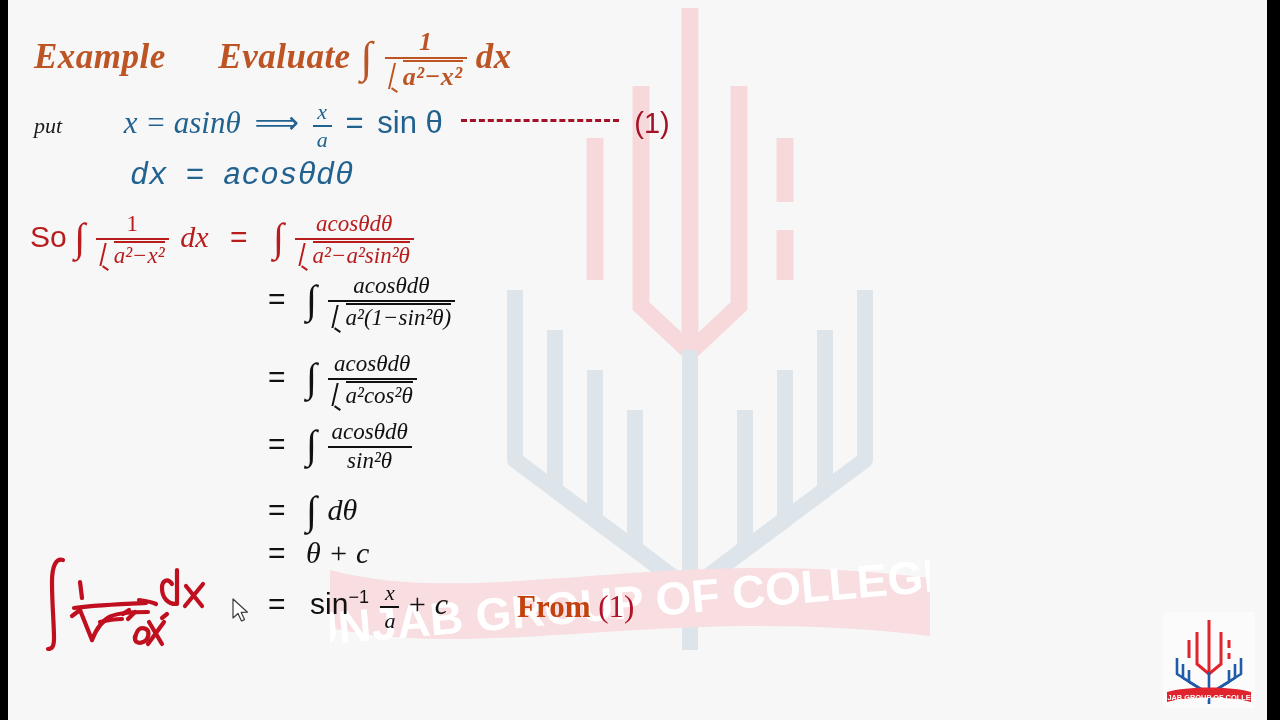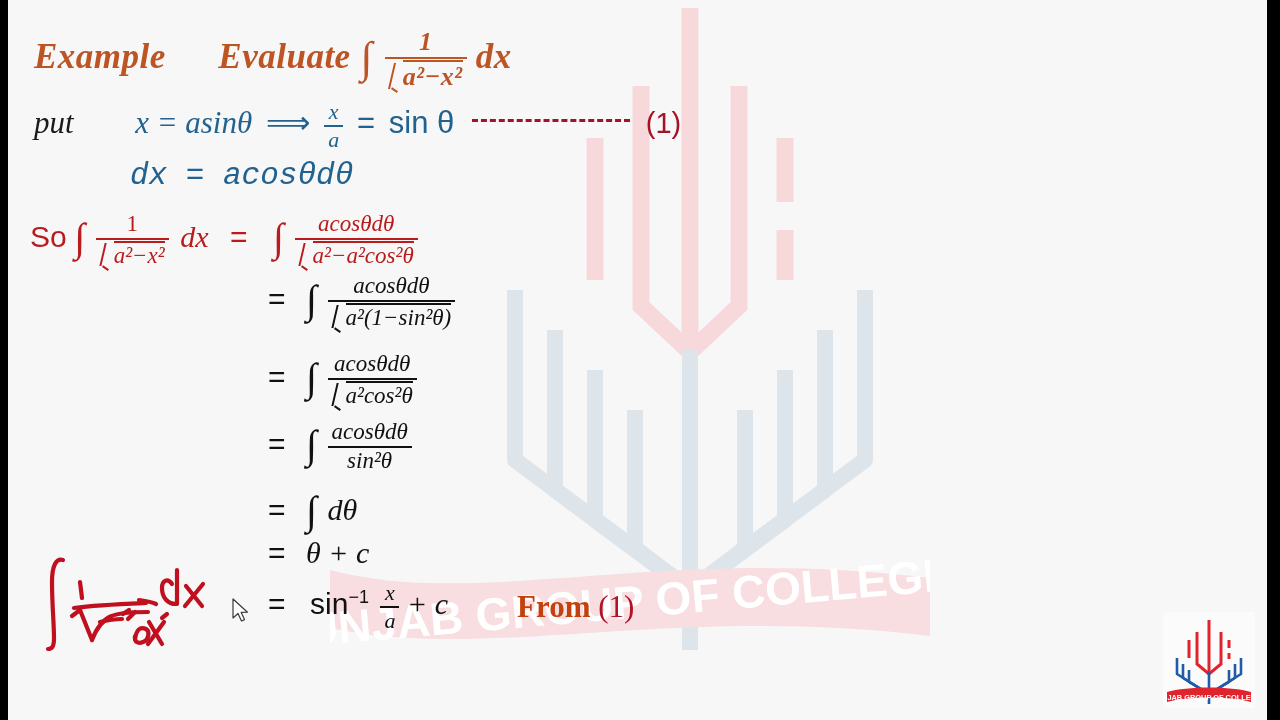--- a/index.html
+++ b/index.html
@@ -72,21 +72,21 @@
     font-style: italic;
     font-size: 35px;
     letter-spacing: .5px;
   }
   #heading .gap { display: inline-block; width: 34px; }
 
   
   .blue { color: #22628f; }
   #put-line { left: 34px; top: 100px; font-size: 31px; }
   #dx-line  { left: 130px; top: 158px; font-size: 31px; font-family: Liberation Mono, monospace; }
-  .put-word { font-style: italic; color: #1a1a1a; font-size: 31px; }
+  .put-word { font-style: italic; color: #1a1a1a; font-size: 22px; }
   .after-put { display: inline-block; width: 46px; }
 
   .dashline {
     display: inline-block;
     width: 158px;
     border-top: 3px dashed #a31226;
     vertical-align: 11px;
     margin: 0 8px 0 10px;
   }
   .eqnum { color: #a31226; font-family: "Liberation Sans", sans-serif; font-size: 29px; }
@@ -245,21 +245,21 @@
       <span class="intg">∫</span>
       <span class="frac" style="font-size:23px">
         <span class="num">1</span>
         <span class="den"><span class="rad mi"><span class="bar">a²−x²</span></span></span>
       </span>
       <span class="mi" style="margin-left:4px">dx</span>
       <span class="mu" style="margin-left:14px">=</span>
       <span class="intg" style="margin-left:18px">∫</span>
       <span class="frac mi" style="font-size:23px">
         <span class="num">acosθdθ</span>
-        <span class="den"><span class="rad"><span class="bar">a²−a²cos²θ</span></span></span>
+        <span class="den"><span class="rad"><span class="bar">a²−a²sin²θ</span></span></span>
       </span>
     </div>
 
     <div class="line step" id="step2">
       <span class="eq mu">=</span>
       <span class="intg">∫</span>
       <span class="frac mi" style="font-size:23px">
         <span class="num">acosθdθ</span>
         <span class="den"><span class="rad"><span class="bar">a²(1−sin²θ)</span></span></span>
       </span>

